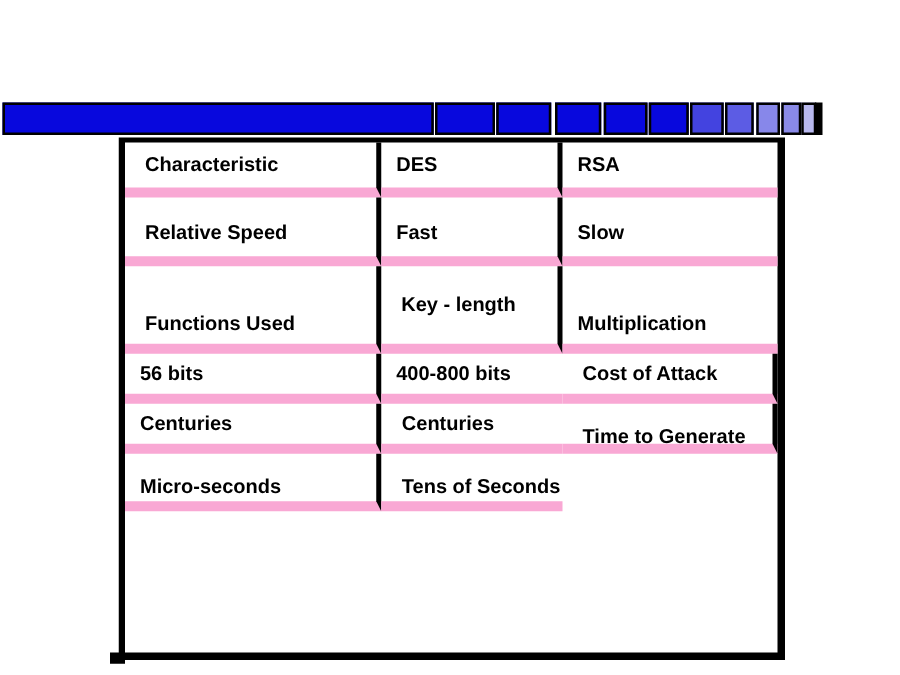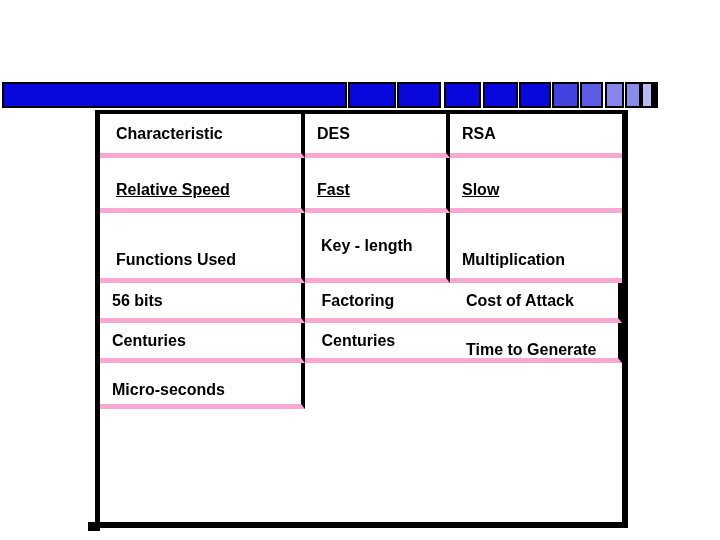--- a/index.html
+++ b/index.html
@@ -25,24 +25,24 @@
     grid-template-rows:44px 55px 70px 40px 40px 46px 65px 1fr;
   }
   .cell{
     box-sizing:border-box;display:flex;align-items:center;
     font-size:16px;font-weight:bold;color:#000;
     line-height:21px;white-space:pre-wrap;
     padding-left:16px;overflow:hidden;
   }
   .cell.c2,.cell.c3{padding-left:12px;}
   .cR{border-right:4px solid #000;}
-  .cB{border-bottom:5px solid #f9a8d4;}
+  .cB{border-bottom:8px solid #f9a8d4;}
   .row-top{align-items:flex-start;padding-top:36px;}
   .row-top2{align-items:flex-start;padding-top:16px;}
-  .row-low{align-items:flex-end;padding-bottom:8px;text-decoration:underline;}
+  .row-low{align-items:flex-end;padding-bottom:8px;}
 
   .shadow-nub{position:absolute;left:88px;top:522px;width:12px;height:9px;background:#000;}
 </style>
 </head>
 <body>
 
 <div class="slide">
 
   <div class="decor-bar">
       <div class="bar-seg" style="left: 2px; width: 341px; background: rgb(8, 8, 221);"></div>
@@ -67,28 +67,29 @@
 
     <div class="cell c1 cR cB row-low">Relative Speed</div>
     <div class="cell c2 cR cB row-low">Fast</div>
     <div class="cell c3 cB row-low">Slow</div>
 
     <div class="cell c1 cR cB row-top">Functions Used</div>
     <div class="cell c1 cR cB">Key - length</div>
 
     <div class="cell c3 cB row-top">Multiplication</div>
     <div class="cell c2 cR cB">56 bits</div>
+    <div class="cell c3 cB">400-800 bits</div>
 
-    <div class="cell c3 cB"> Factoring</div>
 
     <div class="cell c1 cR cB">Cost of Attack</div>
     <div class="cell c2 cR cB">Centuries</div>
     <div class="cell c3 cB"> Centuries</div>
 
     <div class="cell c1 cR cB row-top2">Time to Generate
    a Key</div>
     <div class="cell c2 cR cB row-top2">Micro-seconds</div>
+    <div class="cell c3 cB row-top2"> Tens of Seconds</div>
 
   </div>
 
   <div class="shadow-nub"></div>
 
 </div>
 
 </body></html>

